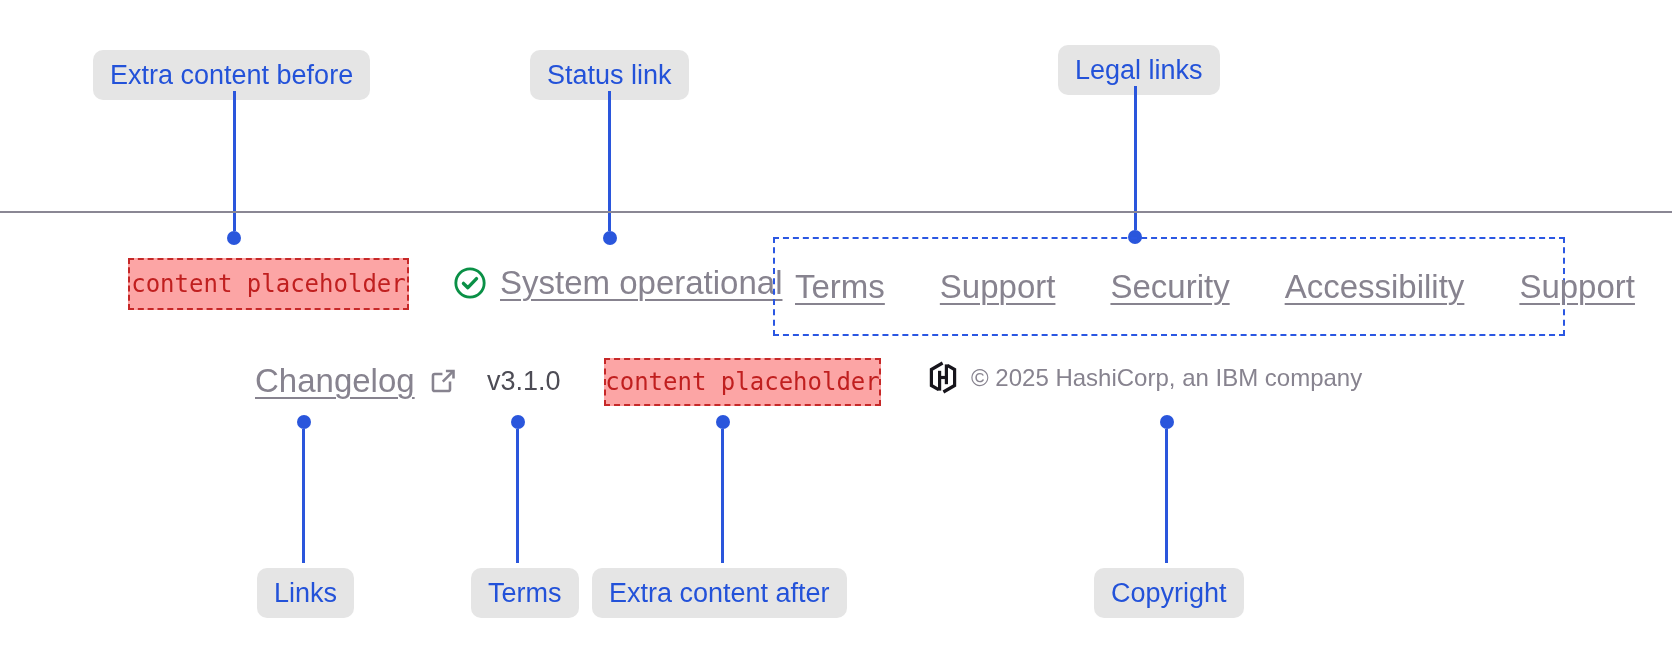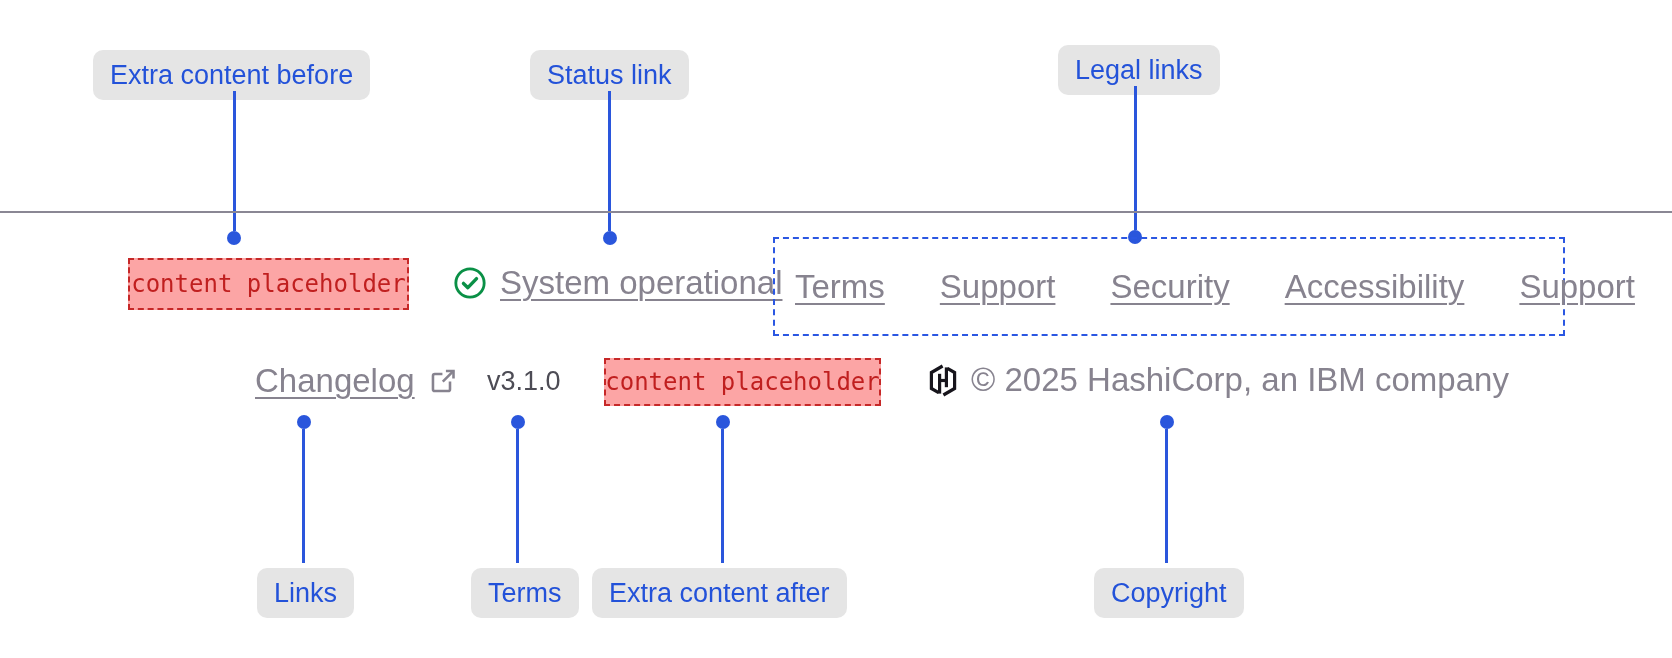--- a/index.html
+++ b/index.html
@@ -42,21 +42,21 @@
   .legal-box {
     position:absolute; left:773px; top:237px; width:792px; height:99px;
     box-sizing:border-box; border:2px dashed #2B57E2;
     display:flex; align-items:center; gap:55px; padding-left:20px;
   }
 
   .changelog-group { position:absolute; left:255px; top:362px; display:flex; align-items:center; gap:14px;text-align:center; }
   .version { position:absolute; left:487px; top:366px; font-size:27px; color:#4D4C55; white-space:nowrap; }
   .copyright-group {
     position:absolute; left:928px; top:361px; display:flex; align-items:center; gap:13px;
-    color:#87838F; font-size:33px; white-space:nowrap;
+    color:#87838F; font-size:24px; white-space:nowrap;
   }
 
   .icon { display:inline-flex; flex:0 0 auto; }
 </style>
 </head>
 <body>
 
 <div class="canvas">
 
   <div class="pill" style="left:93px; top:50px;">Extra content before</div>

